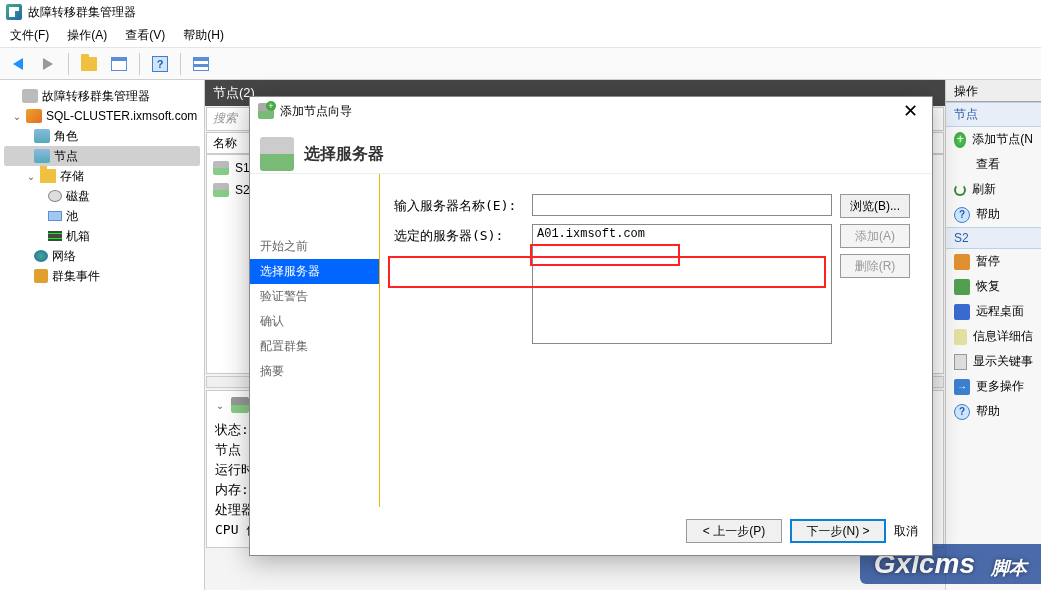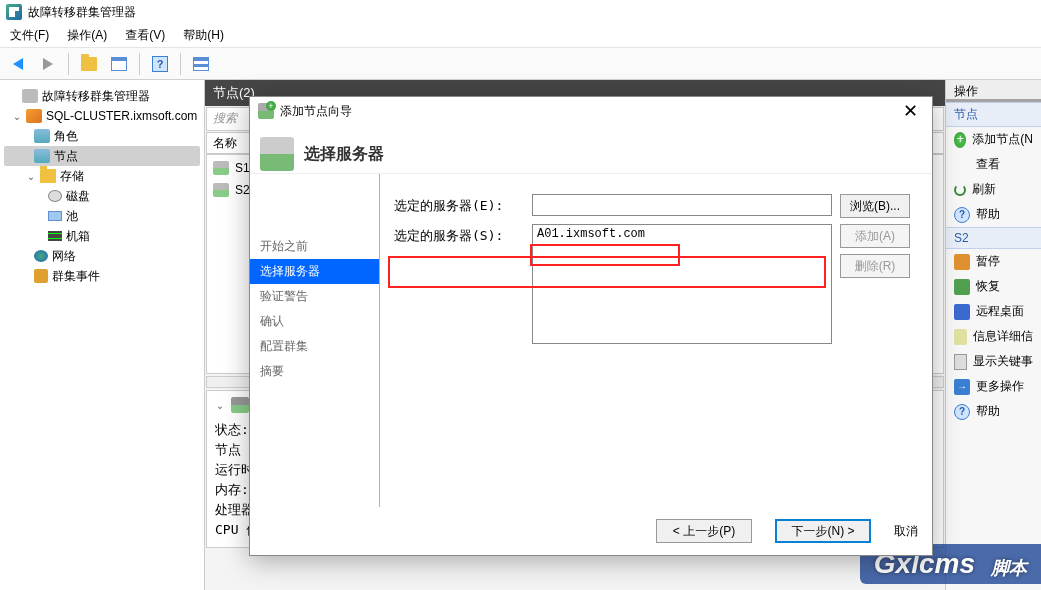--- a/index.html
+++ b/index.html
@@ -53,21 +53,21 @@
     .node-ic{width:16px;height:14px;background:linear-gradient(#bbb 50%,#8c8 50%);border-radius:2px;}
     .scroll-gap { height: 12px; background:#f0f0f0; border:1px solid #ccc; margin:2px 1px; }
     
     .details-box { background: #fff; border: 1px solid #ccc; margin: 0 1px; padding: 6px 8px; }
     .details-head { display:flex; align-items:center; gap:6px; margin-bottom:8px; }
     .details-head .nic{width:18px;height:16px;background:linear-gradient(#999 50%,#8c8 50%);border-radius:2px;}
     .details-rows { font-family: SimSun, monospace; font-size: 13px; }
     .details-rows div { margin: 2px 0; }
     
     .right-pane { width: 96px; border-left: 1px solid #ccc; background:#f7f7f7; display:flex; flex-direction:column; }
-    .right-head { height: 22px; background:#eee; border-bottom:3px solid #a3a3a3; padding:3px 8px; font-size:12px; }
+    .right-head { height: 22px; background:#eee; border-bottom:1px solid #a3a3a3; padding:3px 8px; font-size:12px; }
     .action-section { background:#e8eef8; border-top:1px solid #c0d0e8; border-bottom:1px solid #c0d0e8; padding:3px 8px; color:#2a5caa; font-size:12px; }
     .action-item { display:flex; align-items:center; gap:6px; padding:4px 8px; white-space:nowrap; overflow:hidden; }
     .ai { width:16px; height:16px; }
     .ai.add{background:radial-gradient(#5c5,#393);border-radius:50%;position:relative;}
     .ai.add::after{content:"+";position:absolute;inset:0;color:#fff;text-align:center;font-size:12px;line-height:14px;}
     .ai.refresh{border:2px solid #3a8a3a;border-radius:50%;width:12px;height:12px;border-top-color:transparent;}
     .ai.help{border:1px solid #3a7fd0;background:#cfe4ff;border-radius:50%;display:flex;align-items:center;justify-content:center;color:#2a5ca0;font-size:10px;font-weight:bold;}
     .ai.pause{background:#e09030;border-radius:2px;}
     .ai.resume{background:#50a050;border-radius:2px;}
     .ai.remote{background:#3a6ad0;border-radius:2px;}
@@ -90,21 +90,21 @@
     .wiz-step.active { background:#0066ff; color:#fff; }
     .modal-content { flex:1; padding: 14px 14px 0 14px; position:relative; font-family: SimSun, monospace; font-size: 13px; }
     .form-row { display:flex; align-items:flex-start; margin: 6px 0; gap:8px; }
     .form-label { width: 130px; padding-top:3px; }
     .form-input { flex:1; max-width:300px; height:22px; border:1px solid #888; padding:2px 4px; font-family:inherit; }
     .form-btn { width:70px; height:24px; border:1px solid #999; background:#f0f0f0; font-size:12px; }
     .form-btn.disabled { color:#999; background:#f4f4f4; }
     .selected-box { flex:1; max-width:300px; height:120px; border:1px solid #888; padding:2px 4px; font-family:"Courier New",monospace; font-size:12px; }
     .red-frame1 { position:absolute; border:2px solid #f22; pointer-events:none; left:8px; top:82px; width:438px; height:32px; }
     .red-frame2 { position:absolute; border:2px solid #f22; pointer-events:none; left:150px; top:70px; width:150px; height:22px; }
-    .modal-footer { height:48px; display:flex; align-items:center; justify-content:flex-end; gap:23px; padding:0 14px; }
+    .modal-footer { height:48px; display:flex; align-items:center; justify-content:flex-end; gap:8px; padding:0 14px; }
     .modal-footer .mf-btn { min-width:96px; height:24px; border:1px solid #999; background:#f0f0f0; font-size:12px; }
     .modal-footer .mf-btn.primary { border:2px solid #0a7fd6; }
     .modal-footer .mf-cancel { border:none; background:none; }
     
     .watermark { position:absolute; right:0; bottom:6px; font-size:28px; font-style:italic; font-weight:bold; color:#fff; text-shadow:0 0 4px rgba(0,0,0,.5); background: rgba(30,70,150,.8); padding:4px 14px; border-radius:6px 0 0 6px; display:flex; align-items:flex-end; }
     .watermark .sub{font-size:18px;margin-left:16px;}
   </style>
 </head>
 <body>
 
@@ -300,21 +300,21 @@
     <div class="modal-side">
       <div class="wiz-step">开始之前</div>
       <div class="wiz-step active">选择服务器</div>
       <div class="wiz-step">验证警告</div>
       <div class="wiz-step">确认</div>
       <div class="wiz-step">配置群集</div>
       <div class="wiz-step">摘要</div>
     </div>
     <div class="modal-content">
       <div class="form-row">
-        <span class="form-label">选定的服务器(E):</span>
+        <span class="form-label">输入服务器名称(E):</span>
         <input class="form-input" type="text" style="">
         <button class="form-btn">浏览(B)...</button>
       </div>
       <div class="form-row">
         <span class="form-label">选定的服务器(S):</span>
         <div class="selected-box"><span>A01.ixmsoft.com</span></div>
         <div style="display:flex;flex-direction:column;gap:6px;">
           <button class="form-btn disabled">添加(A)</button>
           <button class="form-btn disabled">删除(R)</button>
         </div>

